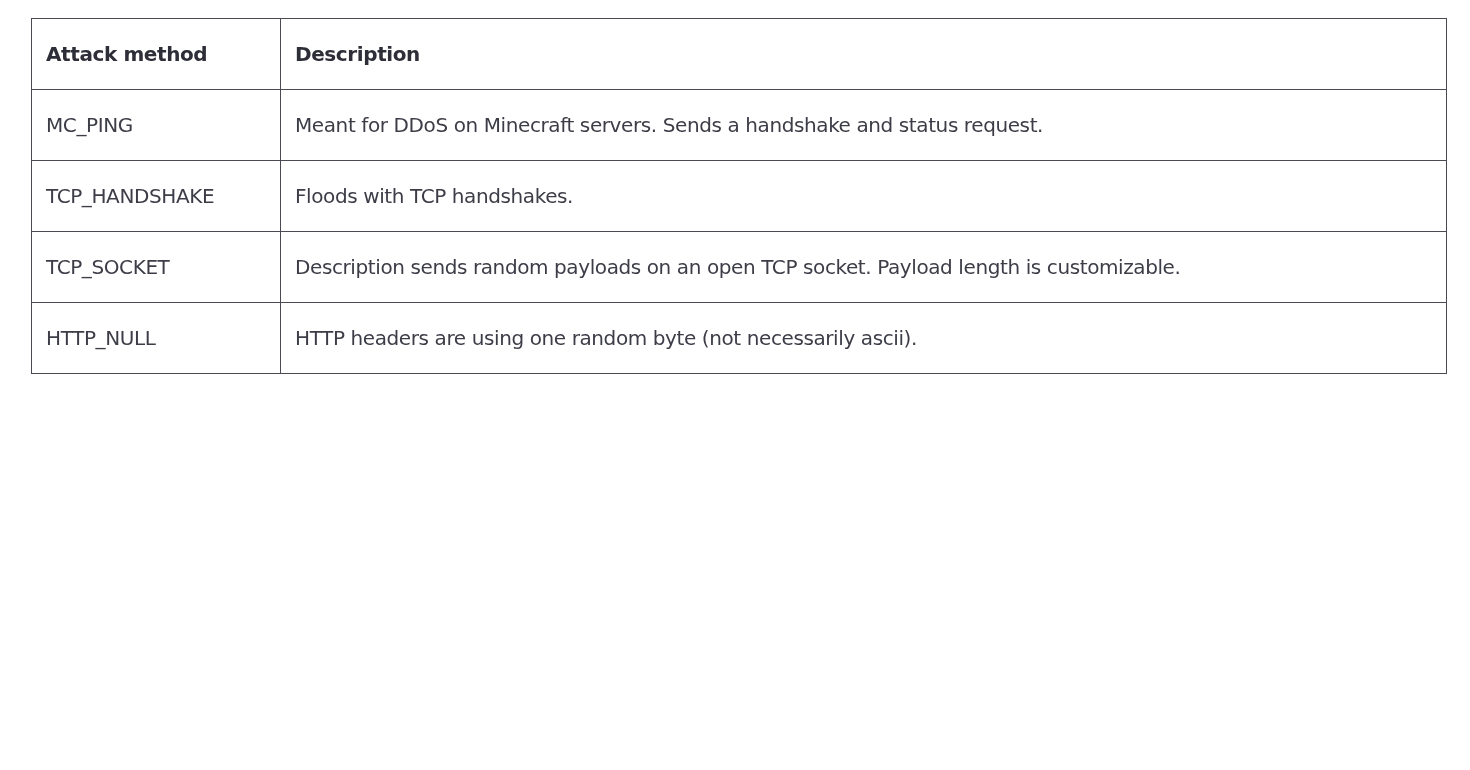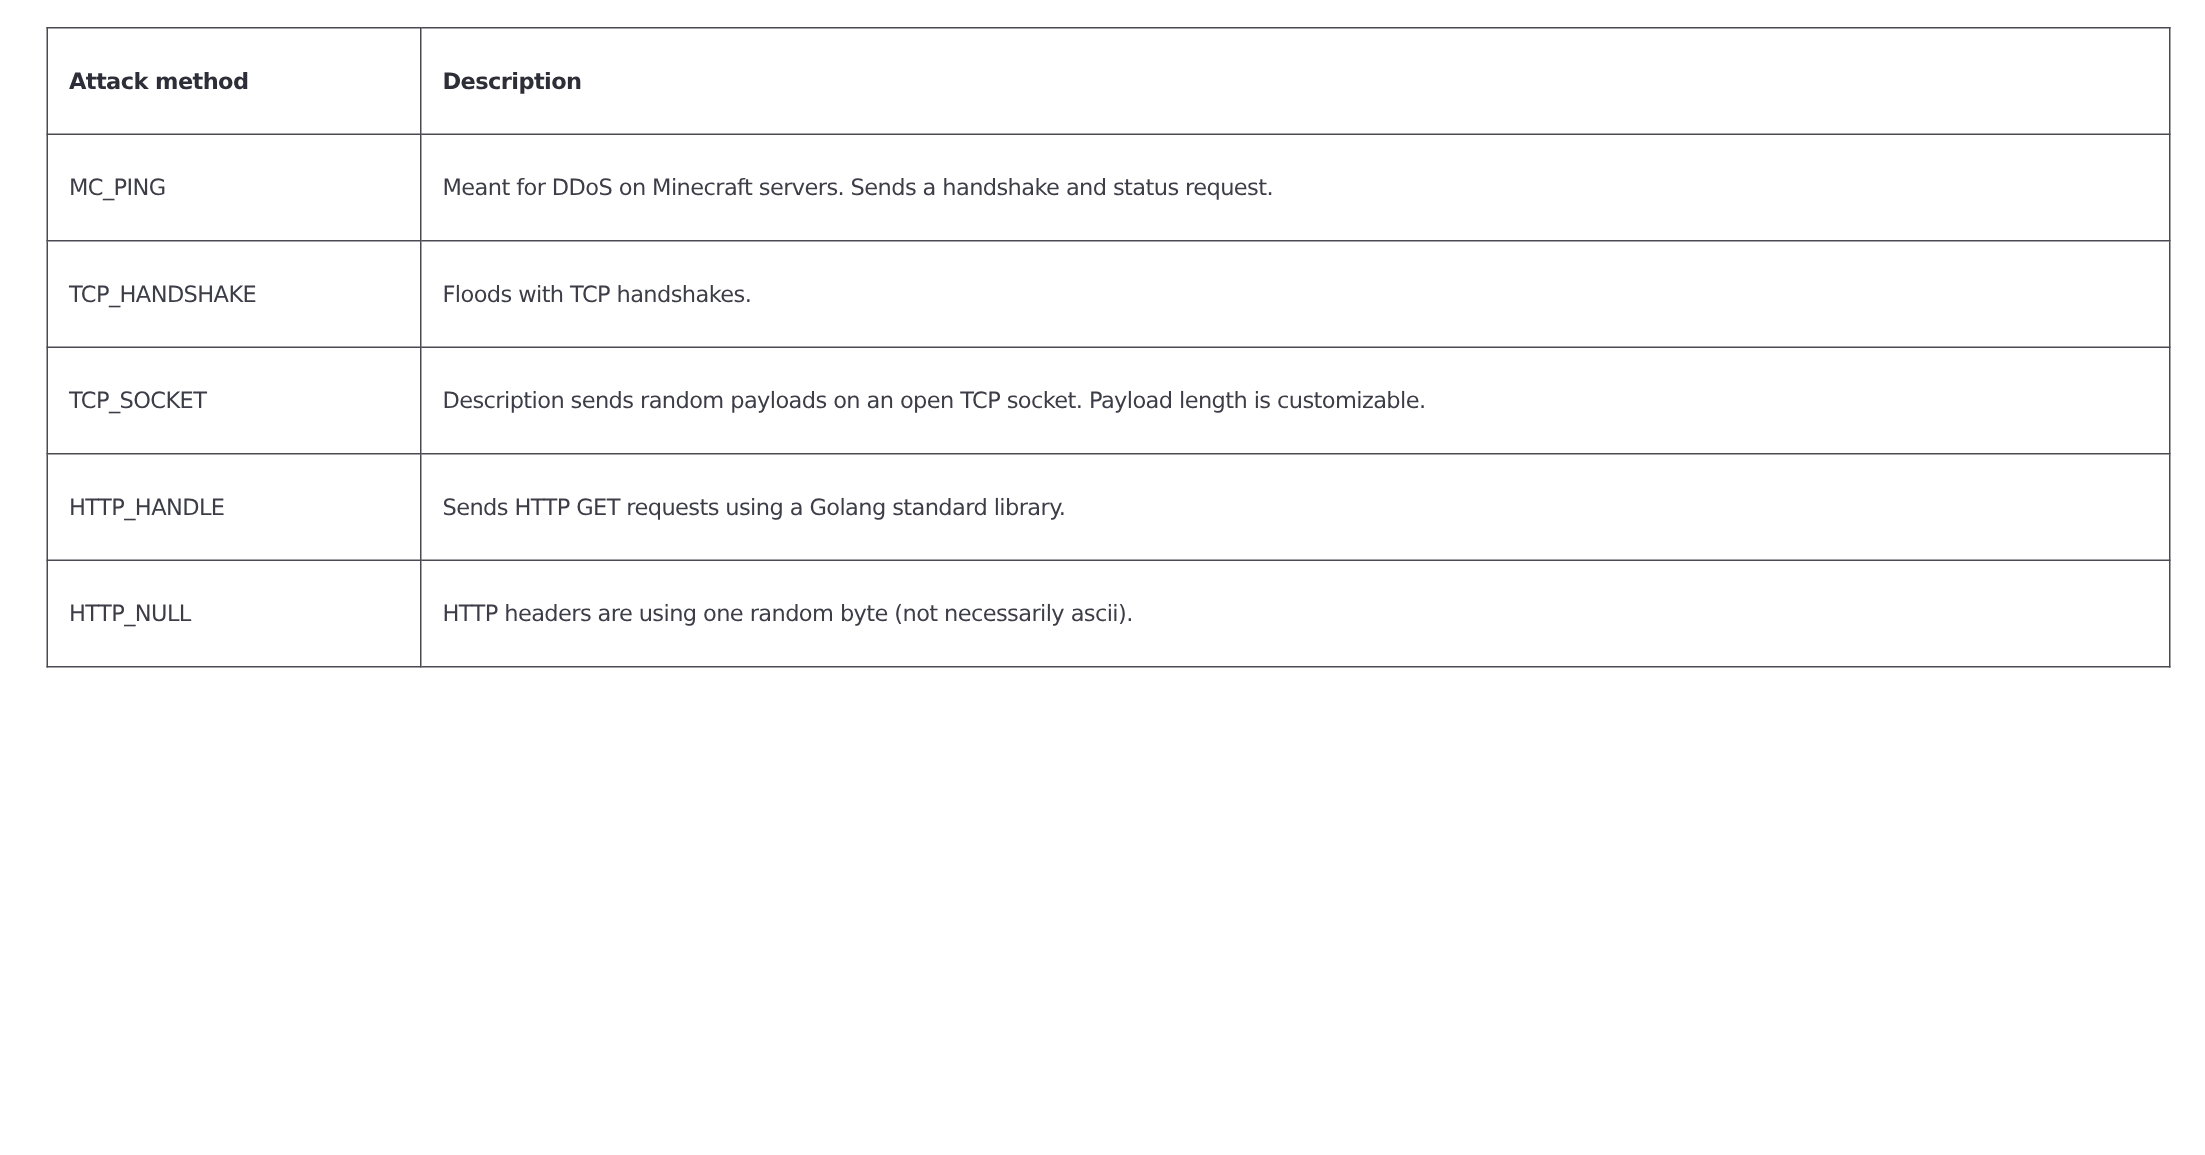--- a/index.html
+++ b/index.html
@@ -1,21 +1,21 @@
 <!DOCTYPE html>
 <html><head>
 <meta charset="utf-8">
 <style>
   html, body { margin:0; padding:0; background:#ffffff; }
   body { width:1470px; height:770px; overflow:hidden; position:relative;
          font-family:"DejaVu Sans", "Liberation Sans", sans-serif; }
   table.attack-table {
     position:absolute; left:31px; top:18px;
     width:1416px; border-collapse:collapse;
-    color:#3d3d48; font-size:15px;
+    color:#3d3d48; font-size:20px;
   }
   table.attack-table th, table.attack-table td {
     border:1.5px solid #4a4a52;
     height:70px; padding:0 14px; text-align:left; vertical-align:middle;
     white-space:nowrap; letter-spacing:-0.4px;
   }
   table.attack-table th { font-weight:bold; color:#2e2e38; }
   .col-method { width:220px; }
 </style>
 </head>
@@ -35,21 +35,17 @@
     </tr>
     <tr>
       <td>TCP_HANDSHAKE</td>
       <td>Floods with TCP handshakes.</td>
     </tr>
     <tr>
       <td>TCP_SOCKET</td>
       <td>Description sends random payloads on an open TCP socket. Payload length is customizable.</td>
     </tr>
     <tr>
-      <td>HTTP_HANDLE</td>
-      <td>Sends HTTP GET requests using a Golang standard library.</td>
-    </tr>
-    <tr>
       <td>HTTP_NULL</td>
       <td>HTTP headers are using one random byte (not necessarily ascii).</td>
     </tr>
   </tbody>
 </table>
 
 </body></html>

